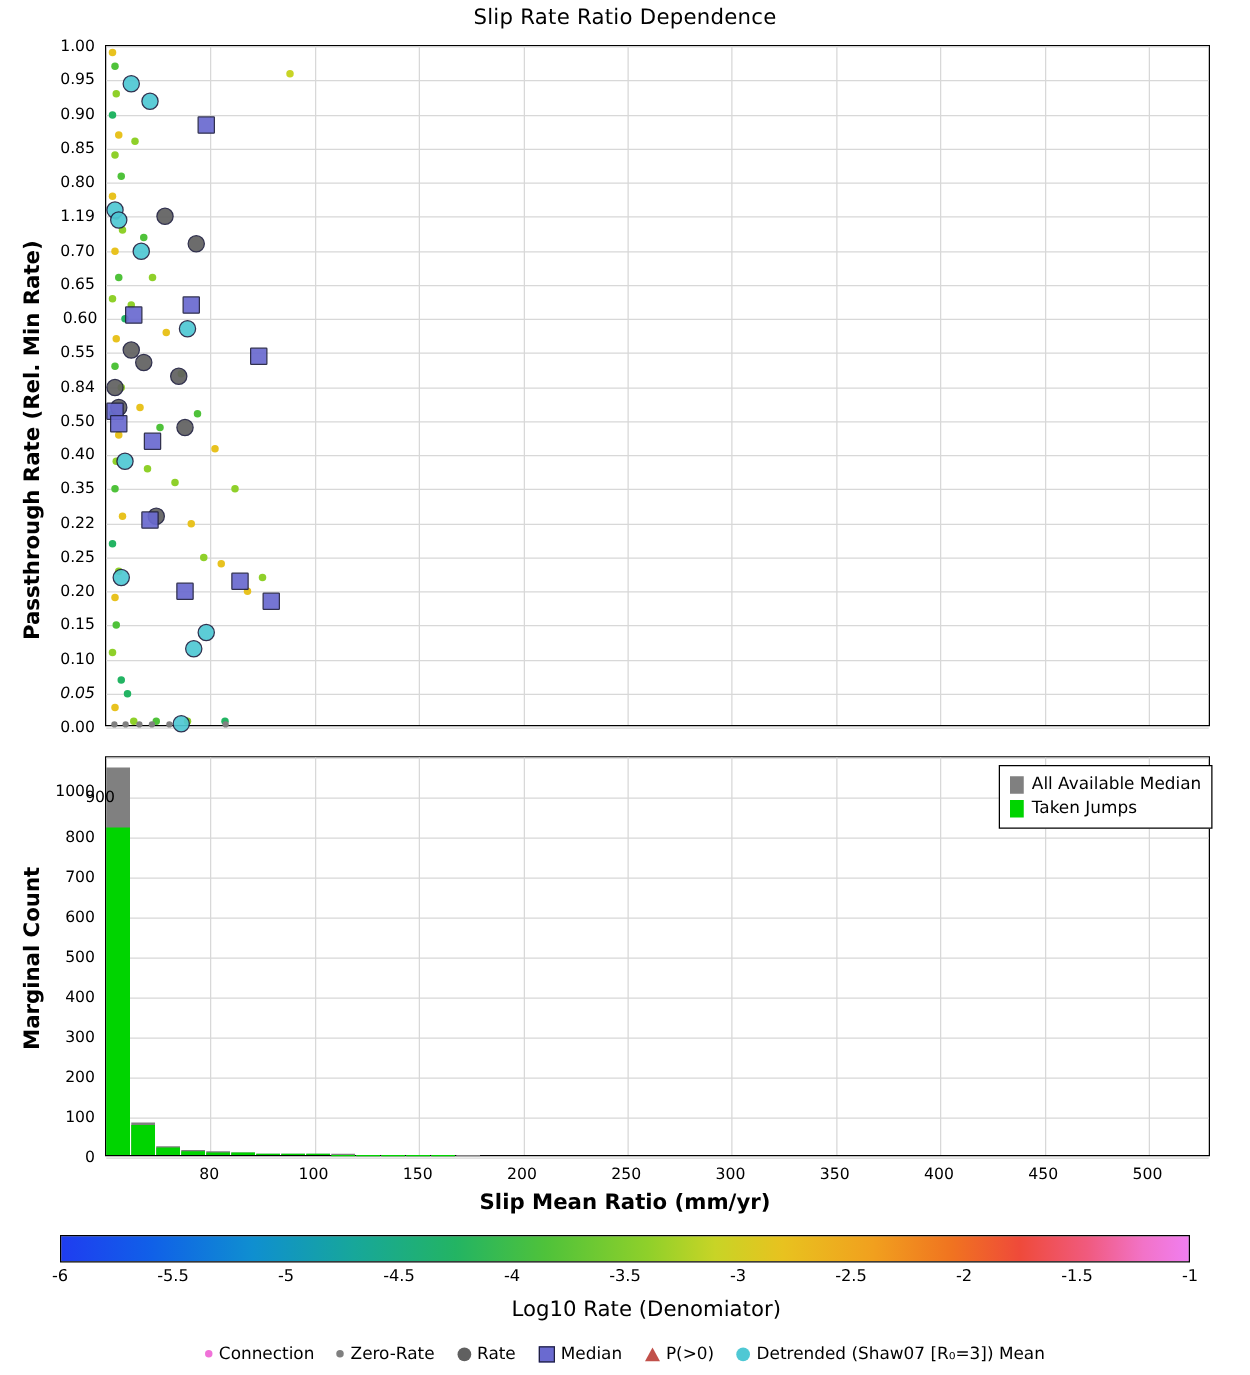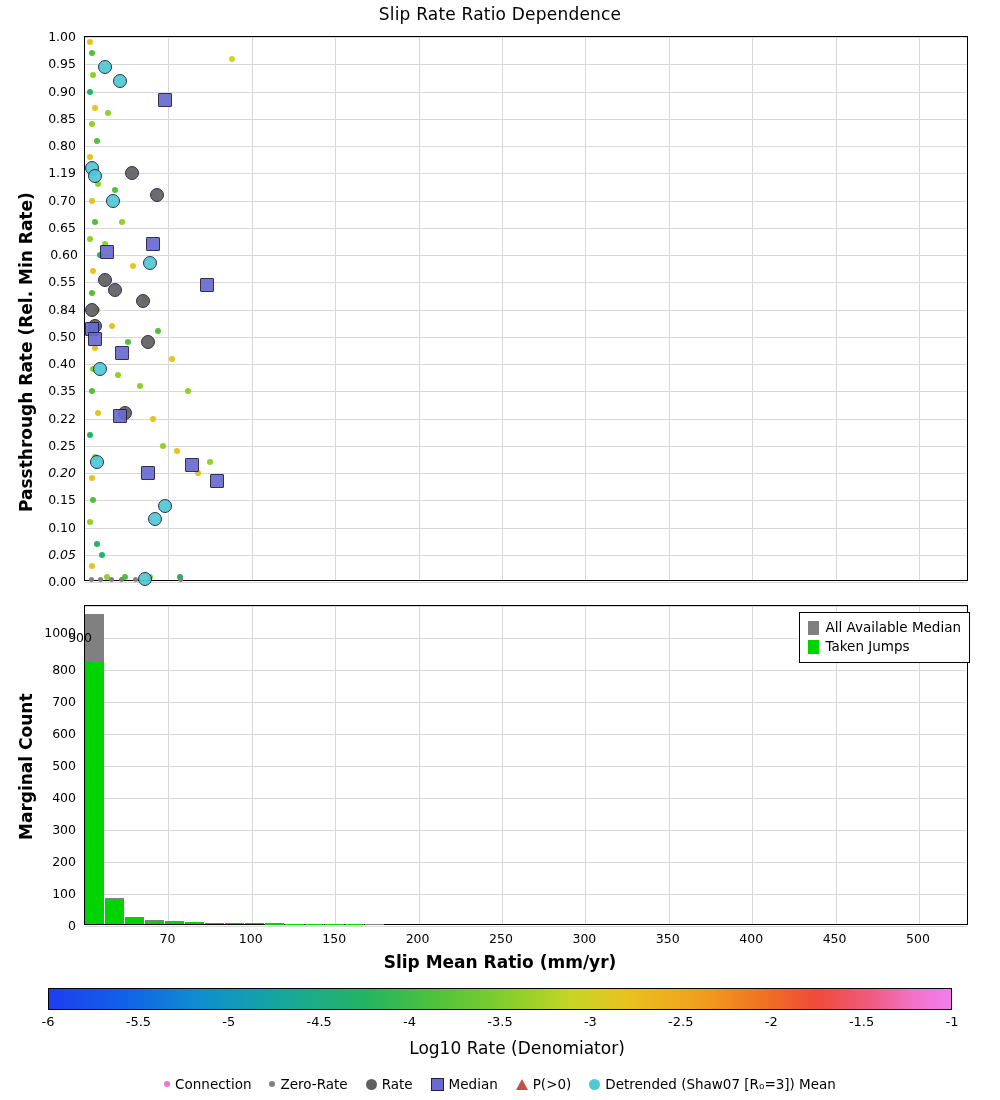--- a/index.html
+++ b/index.html
@@ -306,21 +306,21 @@
       <span>P(&gt;0)</span>
     </span><span class="bl-item">
       <span class="bl-ico" style="width: 11px; height: 11px; border-radius: 50%; background: rgb(79, 200, 212);"></span>
       <span>Detrended (Shaw07 [R₀=3]) Mean</span>
     </span></div>
 
 <div class="tick y" style="left: 18px; width: 58px; top: 581px;">0.00</div>
 <div class="tick y" style="left: 18px; width: 58px; top: 553.75px; font-style: italic;">0.05</div>
 <div class="tick y" style="left: 18px; width: 58px; top: 526.5px;">0.10</div>
 <div class="tick y" style="left: 18px; width: 58px; top: 499.25px;">0.15</div>
-<div class="tick y" style="left: 18px; width: 58px; top: 472px; font-style: italic;">0.20</div>
+<div class="tick y" style="left: 18px; width: 58px; top: 472px;">0.20</div>
 <div class="tick y" style="left: 18px; width: 58px; top: 444.75px;">0.25</div>
 <div class="tick y" style="left: 18px; width: 58px; top: 417.5px;">0.22</div>
 <div class="tick y" style="left: 18px; width: 58px; top: 390.25px;">0.35</div>
 <div class="tick y" style="left: 18px; width: 58px; top: 363px;">0.40</div>
 <div class="tick y" style="left: 18px; width: 58px; top: 335.75px;">0.50</div>
 <div class="tick y" style="left: 18px; width: 58px; top: 308.5px;">0.84</div>
 <div class="tick y" style="left: 18px; width: 58px; top: 281.25px;">0.55</div>
 <div class="tick y" style="left: 20px; width: 58px; top: 254px;">0.60</div>
 <div class="tick y" style="left: 18px; width: 58px; top: 226.75px;">0.65</div>
 <div class="tick y" style="left: 18px; width: 58px; top: 199.5px;">0.70</div>
@@ -334,21 +334,21 @@
 <div class="tick y" style="left: 18px; width: 58px; top: 893px;">100</div>
 <div class="tick y" style="left: 18px; width: 58px; top: 861px;">200</div>
 <div class="tick y" style="left: 18px; width: 58px; top: 829px;">300</div>
 <div class="tick y" style="left: 18px; width: 58px; top: 797px;">400</div>
 <div class="tick y" style="left: 18px; width: 58px; top: 765px;">500</div>
 <div class="tick y" style="left: 18px; width: 58px; top: 733px;">600</div>
 <div class="tick y" style="left: 18px; width: 58px; top: 701px;">700</div>
 <div class="tick y" style="left: 18px; width: 58px; top: 669px;">800</div>
 <div class="tick y" style="left: 34px; width: 58px; top: 637px;">900</div>
 <div class="tick y" style="left: 18px; width: 58px; top: 632px;">1000</div>
-<div class="tick x" style="left: 167.396px; top: 931px;">70</div>
+<div class="tick x" style="left: 167.396px; top: 931px;">80</div>
 <div class="tick x" style="left: 250.792px; top: 931px;">100</div>
 <div class="tick x" style="left: 334.189px; top: 931px;">150</div>
 <div class="tick x" style="left: 417.585px; top: 931px;">200</div>
 <div class="tick x" style="left: 500.981px; top: 931px;">250</div>
 <div class="tick x" style="left: 584.377px; top: 931px;">300</div>
 <div class="tick x" style="left: 667.774px; top: 931px;">350</div>
 <div class="tick x" style="left: 751.17px; top: 931px;">400</div>
 <div class="tick x" style="left: 834.566px; top: 931px;">450</div>
 <div class="tick x" style="left: 917.962px; top: 931px;">500</div>
 

